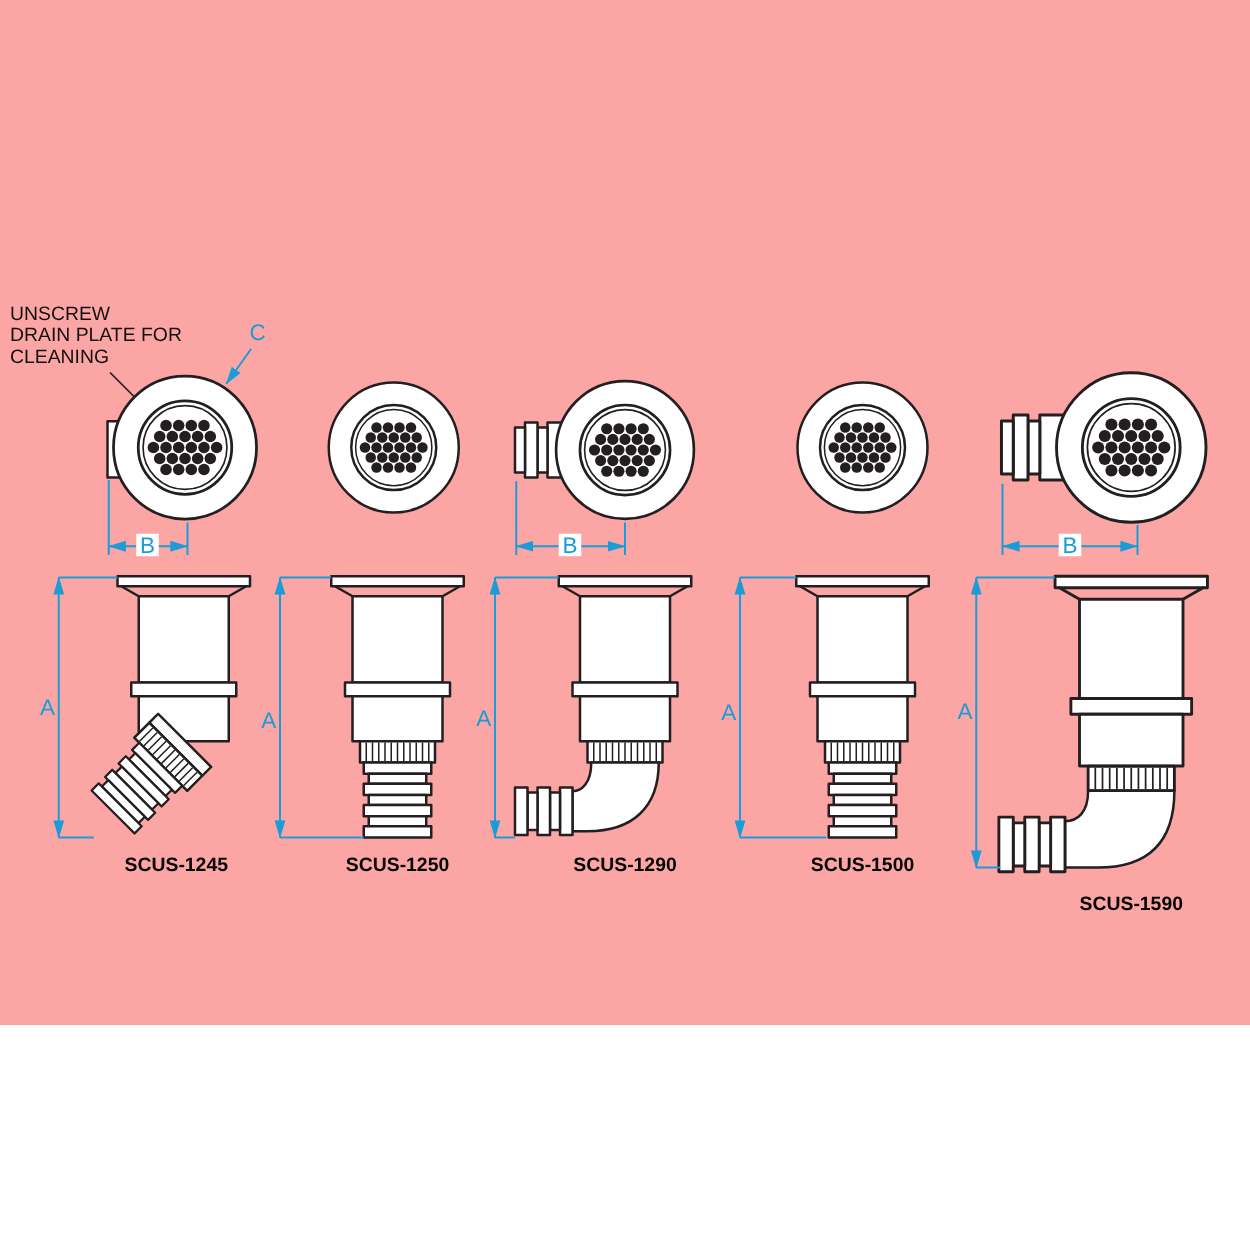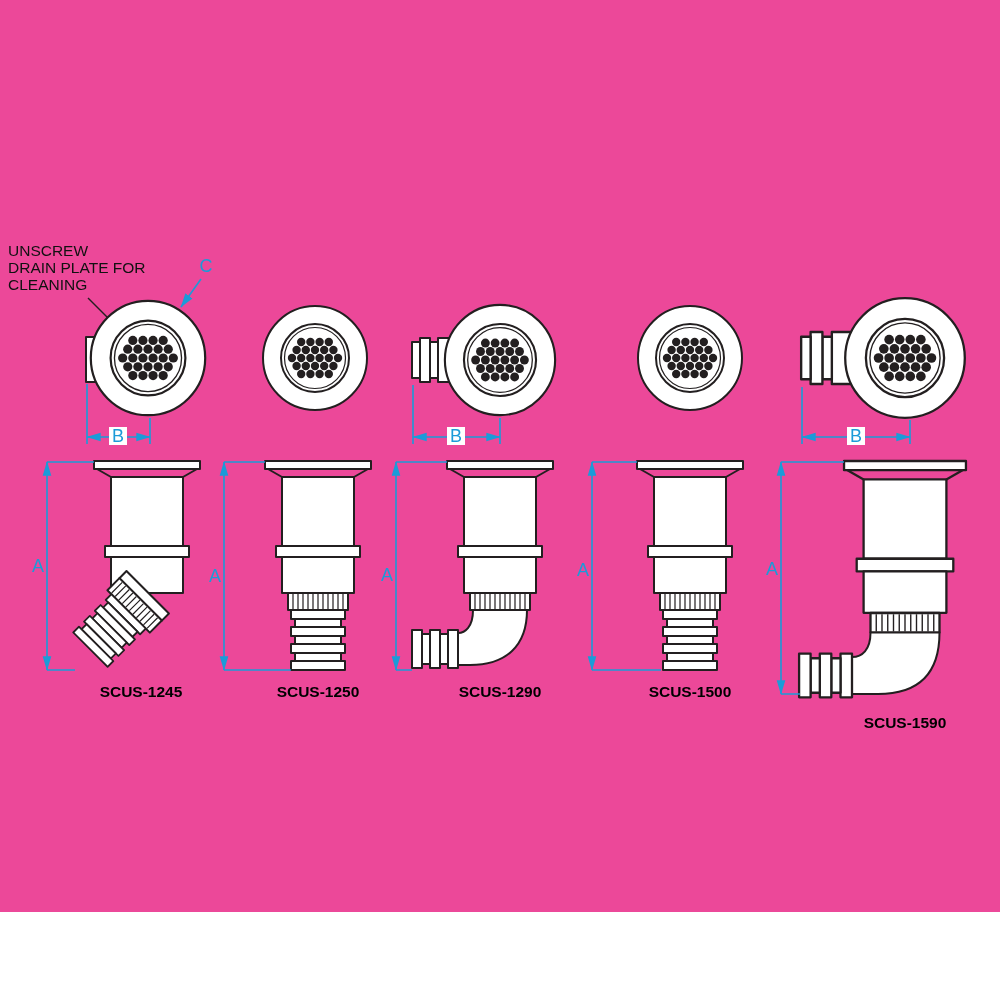--- a/index.html
+++ b/index.html
@@ -1,16 +1,16 @@
 <!DOCTYPE html>
 <html style="--line: #231f20; --dimension: #1b9bd8;"><head>
 <meta charset="utf-8">
 <style>
   html,body{margin:0;padding:0;background:#fff}
-  .stage{position:relative;width:1000px;height:912px;background:#ec4899;overflow:hidden;
+  .stage{position:relative;width:1000px;height:820px;background:#fca5a5;overflow:hidden;
          font-family:"Liberation Sans",sans-serif}
   svg{display:block}
   .lnw{fill:#fff;stroke:var(--line,#231f20);stroke-width:2;stroke-linejoin:round}
   .ln{fill:none;stroke:var(--line,#231f20);stroke-width:2;stroke-linejoin:round;stroke-linecap:round}
   .thin{fill:none;stroke:var(--line,#231f20);stroke-width:1.2}
   .lnk{fill:none;stroke:var(--line,#231f20);stroke-width:1.4}
   .dot{fill:var(--line,#231f20);stroke:none}
   .dim{fill:none;stroke:var(--dimension,#1b9bd8);stroke-width:1.6}
   .dimtxt{fill:var(--dimension,#1b9bd8);font-size:18px;font-family:"Liberation Sans",sans-serif}
   .lbl{fill:#000;font-weight:bold;font-size:15.5px;font-family:"Liberation Sans",sans-serif}

